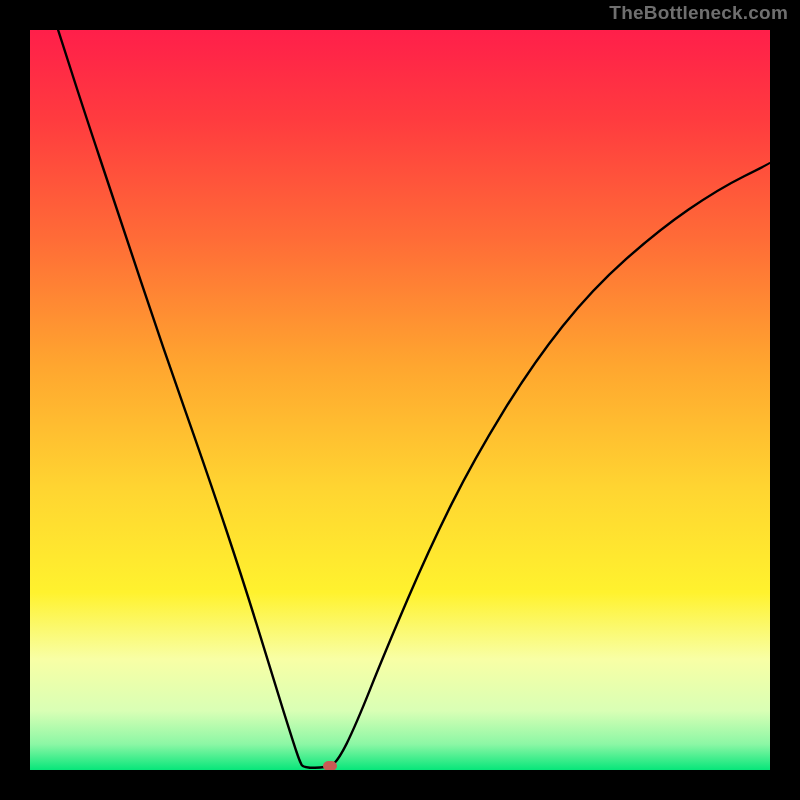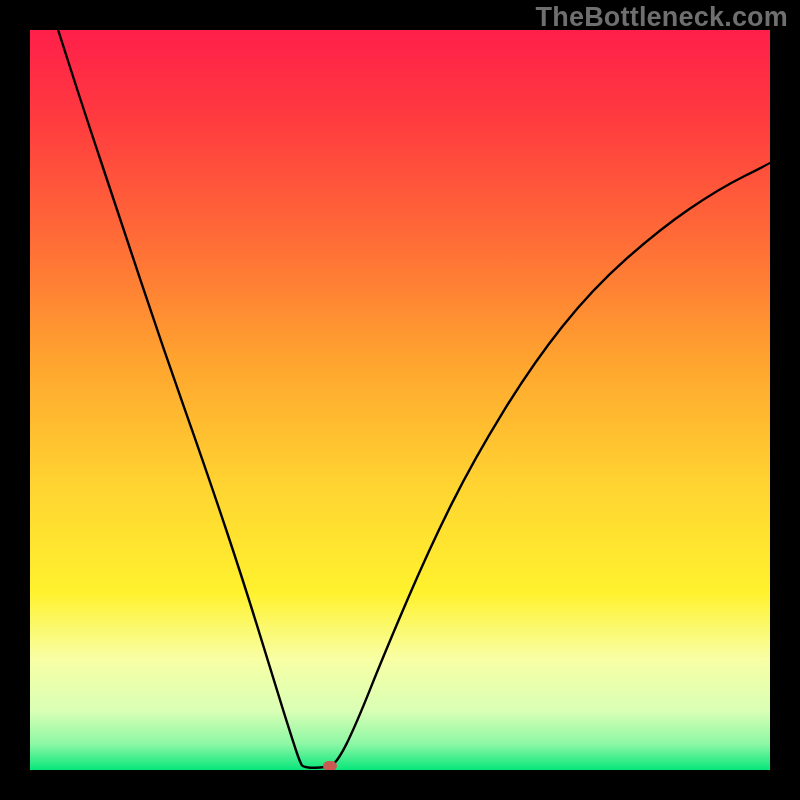--- a/index.html
+++ b/index.html
@@ -15,21 +15,21 @@
     position: relative;
     width: 800px;
     height: 800px;
     background: #000;
   }
   .watermark {
     position: absolute;
     top: 2px;
     right: 12px;
     color: #6f6f6f;
-    font-size: 27px;
+    font-size: 19px;
     font-weight: 600;
     letter-spacing: 0.2px;
     user-select: none;
   }
   .plot-area {
     position: absolute;
     left: 30px;
     top: 30px;
     width: 740px;
     height: 740px;

